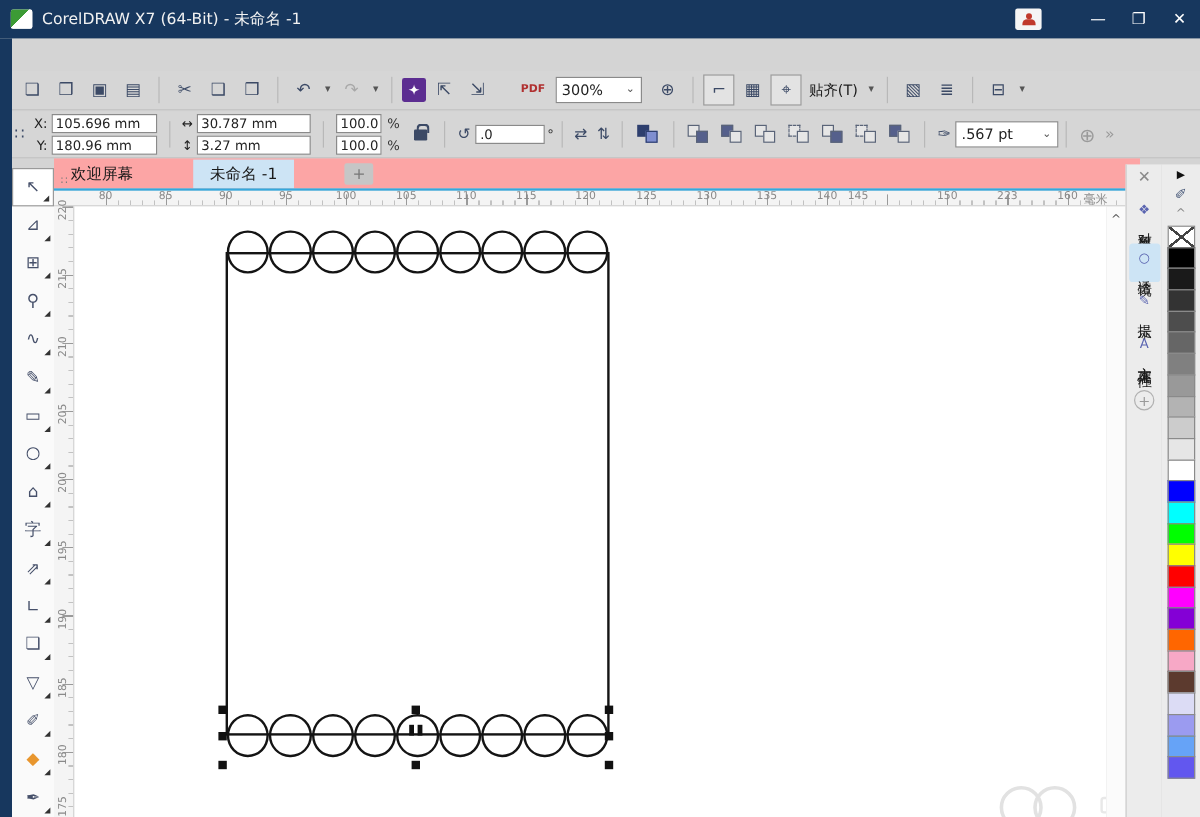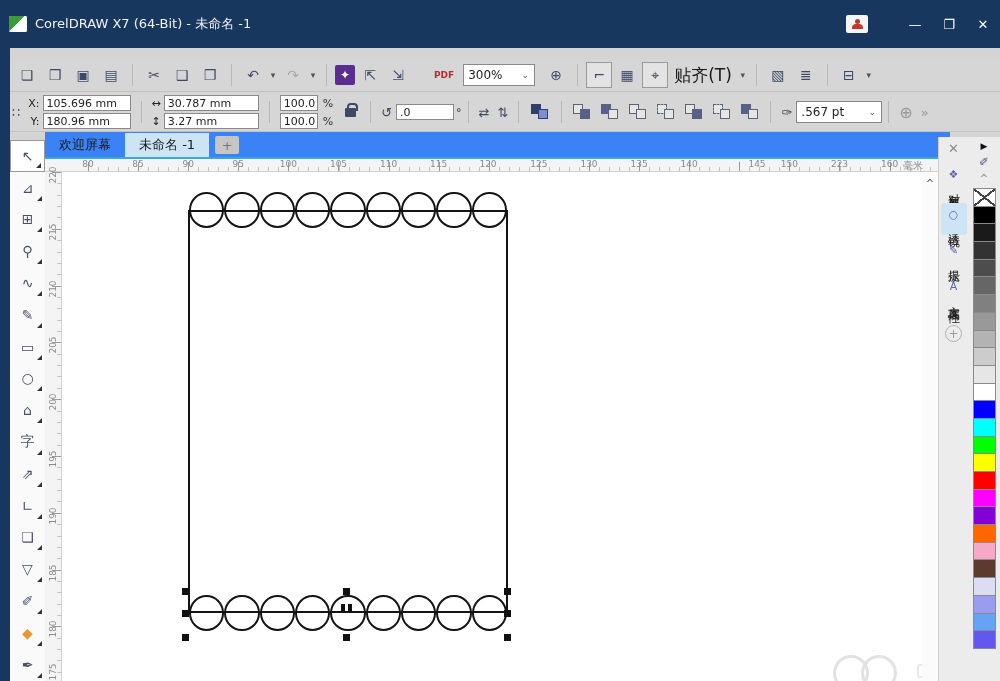--- a/index.html
+++ b/index.html
@@ -2,21 +2,21 @@
 <html><head>
 <meta charset="utf-8">
 <style>
   * { margin:0; padding:0; box-sizing:border-box; }
   html,body { background:#222; }
   body { font-family:"DejaVu Sans","Liberation Sans",sans-serif; }
   .screen { position:relative; width:1000px; height:681px; overflow:hidden; background:#d4d4d4;
             font-size:12px; color:#222; }
 
   
-  .titlebar { position:absolute; left:0; top:0; width:1000px; height:48px; background:#17375e;
+  .titlebar { position:absolute; left:0; top:0; width:1000px; height:32px; background:#17375e;
               display:flex; align-items:center; color:#fff; }
   .app-logo { width:18px; height:16px; margin:0 8px 0 9px; background:#fff; position:relative; border-radius:2px; overflow:hidden; }
   .app-logo::before { content:""; position:absolute; left:-4px; top:-4px; width:22px; height:20px;
                       background:linear-gradient(135deg,#3c9b35 55%,#ffffff 55%); }
   .title-text { font-size:13px; color:#f2f2f2; }
   .tb-right { margin-left:auto; display:flex; align-items:center; height:100%; }
   .user-badge { width:22px; height:18px; background:#f5f5f5; border-radius:2px; margin-right:30px;
                 display:flex; align-items:center; justify-content:center; }
   .user-glyph { width:10px; height:10px; position:relative; }
   .user-glyph::before { content:""; position:absolute; left:3px; top:0; width:5px; height:5px; border-radius:50%; background:#c0392b; }
@@ -37,21 +37,21 @@
   .tbtn.toggled { border:1px solid #9a9a9a; background:#e3e3e3; }
   .tbtn.disabled { color:#a8a8a8; }
   .caret { font-size:9px; color:#555; width:10px; text-align:center; }
   .sep { width:1px; height:22px; background:#b8b8b8; margin:0 6px; }
   .purple-box { width:20px; height:20px; background:#5c2d91; color:#fff; font-size:12px; border-radius:2px;
                 display:flex; align-items:center; justify-content:center; }
   .combo { height:22px; background:#fff; border:1px solid #8a8a8a; display:flex; align-items:center;
            font-size:12px; padding:0 4px; justify-content:space-between; }
   .zoom-combo { width:72px; margin:0 6px; }
   .pdf-glyph { font-size:9px; font-weight:bold; color:#b03030;margin-left:20px; }
-  .snap-label { font-size:17px; color:#1a1a1a; padding:0 4px; }
+  .snap-label { font-size:12px; color:#1a1a1a; padding:0 4px; }
 
   
   .propbar { position:absolute; left:0; top:93px; width:1000px; height:39px; background:#d6d6d6;
              border-bottom:1px solid #c2c2c2; display:flex; align-items:center; padding-left:8px; }
   .pb-ic { color:#3c4a66; font-size:13px; margin:0 4px; }
   .xy-grid { display:grid; grid-template-columns:auto auto; grid-row-gap:2px; grid-column-gap:3px; align-items:center; margin:0 4px; }
   .xy-grid label { font-size:11px; color:#222; text-align:right; }
   .pinput { height:16px; background:#fff; border:1px solid #8a8a8a; font-size:11px; padding:0 3px;
             display:flex; align-items:center; }
   .w88 { width:88px; } .w95 { width:95px; } .w38 { width:38px; } .w58 { width:58px; } .w86 { width:86px; }
@@ -63,22 +63,22 @@
   .shape-ic i { position:absolute; width:10px; height:10px; border:1px solid #5a6478; background:#e6e6e6; }
   .shape-ic i.b { left:0; top:0; } .shape-ic i.f { left:7px; top:5px; }
   .shape-ic.fill-f i.f { background:#55608c; } .shape-ic.fill-b i.b { background:#55608c; }
   .shape-ic.dash i.b { border-style:dashed; }
   .darksq { position:relative; width:18px; height:16px; margin:0 6px; }
   .darksq i { position:absolute; width:10px; height:10px; }
   .darksq i.b { left:0; top:0; background:#2e3f6e; }
   .darksq i.f { left:7px; top:5px; background:#7f8ed0; border:1px solid #2e3f6e; }
 
   
-  .tabrow { position:absolute; left:45px; top:132px; width:905px; height:25px; background:#3b82f6;
-            display:flex; align-items:flex-end; }
+  .tabrow { position:absolute; left:45px; top:132px; width:905px; height:25px; background:#fca5a5;
+            display:flex; align-items:flex-end;gap:36px; }
   .doc-tab { height:24px; padding:0 14px; display:flex; align-items:center; font-size:13px; color:#1a1a1a; }
   .doc-tab.active { background:#cde4f5; }
   .tab-add { width:24px; height:18px; margin-left:6px; margin-bottom:3px; background:#c6c6c6; color:#777;
              display:flex; align-items:center; justify-content:center; font-size:13px; border-radius:2px; }
   .blue-line { position:absolute; left:45px; top:157px; width:893px; height:2px; background:#35a8dd; }
 
   
   .hruler { position:absolute; left:45px; top:159px; width:893px; height:13px; background:#f4f4f4;
             border-bottom:1px solid #d0d0d0;
             background-image:
@@ -305,21 +305,21 @@
       <span style="left: 193.3px;">95</span>
       <span style="left: 243.4px;">100</span>
       <span style="left: 293.5px;">105</span>
       <span style="left: 343.6px;">110</span>
       <span style="left: 393.7px;">115</span>
       <span style="left: 443px;">120</span>
       <span style="left: 493.9px;">125</span>
       <span style="left: 544px;">130</span>
       <span style="left: 594.1px;">135</span>
       <span style="left: 644.2px;">140</span>
-      <span style="left: 712px;">145</span>
+      <span style="left: 670px;">145</span>
       <span style="left: 744.4px;">150</span>
       <span style="left: 794.5px;">223</span>
       <span style="left: 844.6px;">160</span>
       <span class="unit" style="left: 858px;">毫米</span>
     </div>
   <div class="vruler" id="vruler">
       <span style="top: 3px;">220</span>
       <span style="top: 59.8px;">215</span>
       <span style="top: 116.6px;">210</span>
       <span style="top: 173.4px;">205</span>

